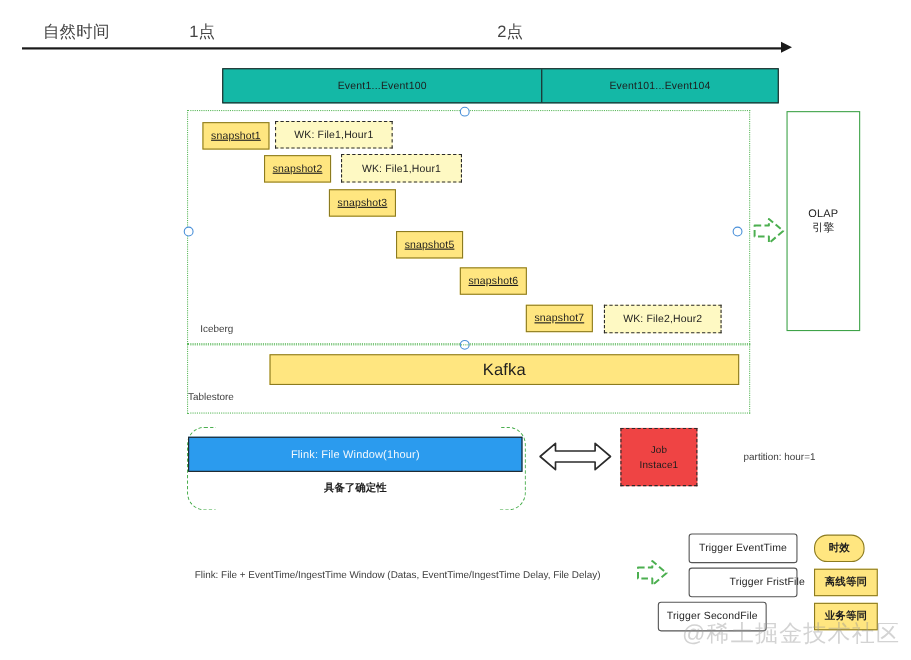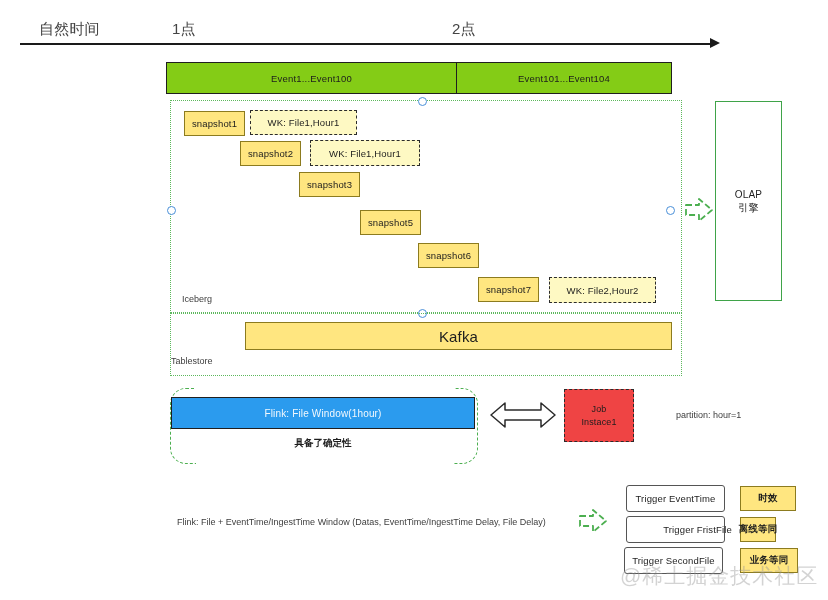--- a/index.html
+++ b/index.html
@@ -35,21 +35,22 @@
     width: 0; height: 0;
     border-top: 5px solid transparent;
     border-bottom: 5px solid transparent;
     border-left: 10px solid #1a1a1a;
   }
 
   
   .event-bar {
     display: flex;
     border: 1.4px solid #1f1f1f;
-    background: #84cc16;
+    background: #14b8a6;
+    margin-left: 36px;
   }
   .event-seg {
     display: flex;
     align-items: center;
     justify-content: center;
     font-size: 9.5px;
     color: #1d1d1d;
     letter-spacing: .2px;
     height: 100%;
   }
@@ -81,20 +82,21 @@
     justify-content: center;
     font-size: 9.5px;
     letter-spacing: .15px;
     white-space: nowrap;
     text-align: center;
   }
   .node-snapshot {
     background: #ffe680;
     border: 1.4px solid #8c7b1f;
     color: #1d1d1d;
+    text-decoration: underline;
   }
   .node-wk {
     background: #fef9c3;
     border: 1.6px dashed #2b2b2b;
     color: #1d1d1d;
   }
   .node-kafka {
     background: #ffe680;
     border: 1.4px solid #8c7b1f;
     color: #1d1d1d;
@@ -247,23 +249,23 @@
 
   <div class="abs plain-text" style="left:177px; top:517px;">Flink: File + EventTime/IngestTime Window (Datas, EventTime/IngestTime Delay, File Delay)</div>
 
   <div class="abs green-arrow" style="left:578px; top:508px;">
     <svg width="30" height="26" viewBox="0 0 30 26">
       <path d="M2,8 L15,8 L15,2 L28,13 L15,24 L15,18 L2,18 Z" fill="none" stroke="#4caf50" stroke-width="1.8" stroke-dasharray="6,3" stroke-linejoin="round"></path>
     </svg>
   </div>
 
   <div class="abs node node-trigger" style="left:626px; top:485px; width:99px; height:27px;">Trigger EventTime</div>
-  <div class="abs node node-tag" style="left:740px; top:486px; width:56px; height:25px;">时效</div>
+  <div class="abs node node-tag" style="left:740px; top:486px; width:46px; height:25px;border-radius:12px;">时效</div>
 
   <div class="abs node node-trigger" style="left:626px; top:516px; width:99px; height:27px;padding-left:44px;">Trigger FristFile</div>
-  <div class="abs node node-tag" style="left:740px; top:517px; width:36px; height:25px;">离线等同</div>
-
-  <div class="abs node node-trigger" style="left:624px; top:547px; width:99px; height:27px;">Trigger SecondFile</div>
+  <div class="abs node node-tag" style="left:740px; top:517px; width:58px; height:25px;">离线等同</div>
+
+  <div class="abs node node-trigger" style="left:598px; top:547px; width:99px; height:27px;">Trigger SecondFile</div>
   <div class="abs node node-tag" style="left:740px; top:548px; width:58px; height:25px;">业务等同</div>
 
   <div class="abs watermark" style="left:620px; top:562px;">@稀土掘金技术社区</div>
 
 </div>
 
 </body></html>

